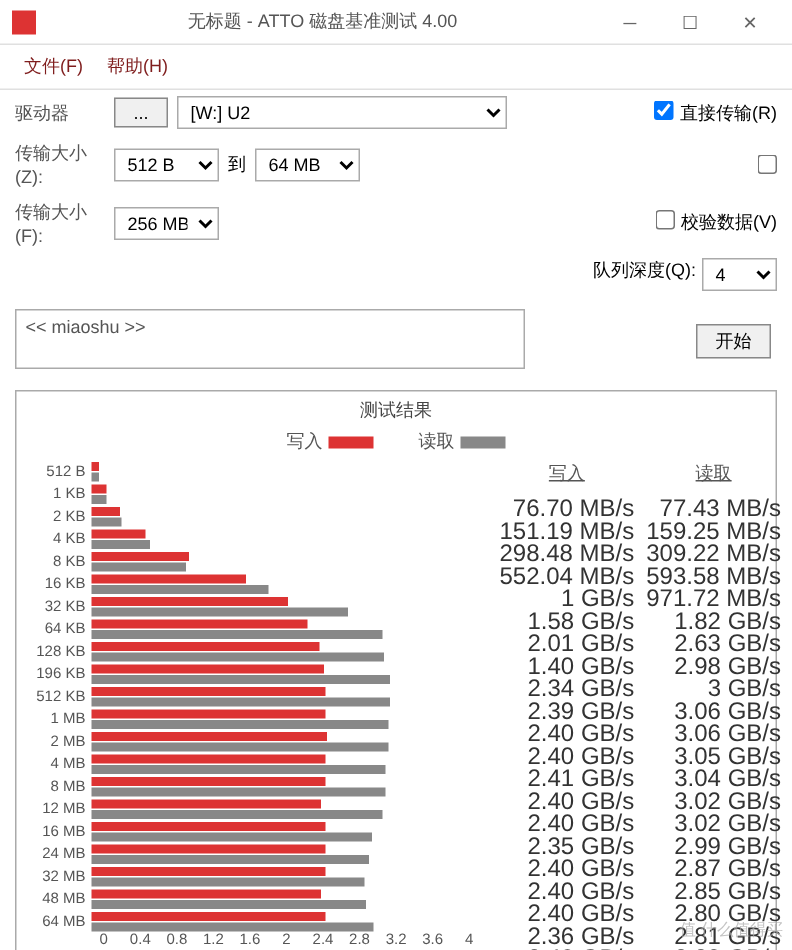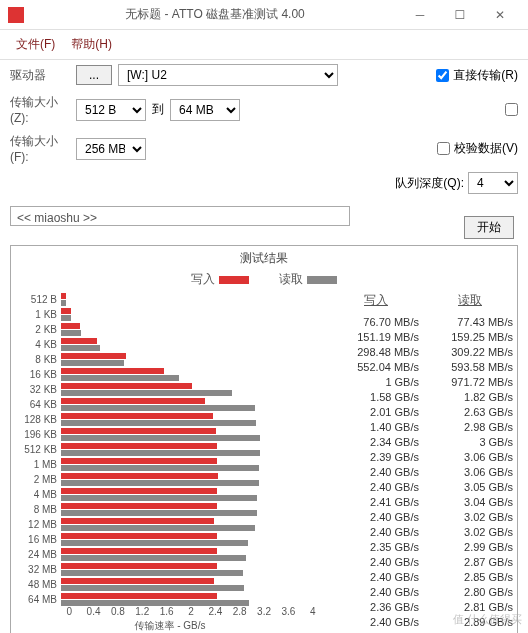--- a/index.html
+++ b/index.html
@@ -8,22 +8,22 @@
 .titlebar .icon { width: 16px; height: 16px; background: #d33; margin-right: 6px; }
 .titlebar .title { flex: 1; color: #555; text-align: center; }
 .winbtns { display: flex; }
 .winbtn { width: 40px; height: 24px; display: flex; align-items: center; justify-content: center; color: #666; }
 .menubar { display: flex; padding: 2px 8px; border-bottom: 1px solid #e0e0e0; }
 .menuitem { padding: 4px 8px; color: #7f1d1d; }
 .toprow, .row { display: flex; align-items: center; padding: 4px 10px; gap: 6px; }
 .lbl { width: 60px; color: #555; }
 select, input[type=text] { border: 1px solid #aaa; padding: 2px 4px; font-size: 12px; background: #fff; }
 button { border: 1px solid #888; background: #f0f0f0; padding: 2px 12px; font-size: 12px; }
-.rightopts { margin-left: auto; display: flex; align-items: center; gap: 4px; white-space: nowrap; }
-.descbox { border: 1px solid #aaa; margin: 8px 10px; padding: 4px 6px; height: 20px; width: 340px; color: #555; }
+.rightopts { margin-left: auto; display: flex; align-items: flex-start; gap: 4px; white-space: nowrap; }
+.descbox { border: 1px solid #aaa; margin: 8px 10px; padding: 4px 6px; height: 40px; width: 340px; color: #555; }
 .resultarea { border: 1px solid #aaa; margin: 6px 10px; padding: 4px; position: relative; }
 .resulttitle { text-align: center; color: #444; padding-bottom: 2px; }
 .legend { display: flex; justify-content: center; gap: 30px; padding: 2px 0 4px; }
 .legenditem { display: flex; align-items: center; gap: 4px; color: #555; }
 .swatch { width: 30px; height: 8px; }
 .swatch.red { background: #d33; }
 .swatch.gray { background: #888; }
 .chartwrap { display: flex; }
 .chart { display: flex; flex-direction: column; gap: 1px; padding: 0 4px; width: 310px; }
 .barrow { display: flex; align-items: center; height: 14px; gap: 0; }
@@ -31,21 +31,21 @@
 .bars { flex: 1; position: relative; height: 14px; }
 .bar { position: absolute; height: 6px; }
 .bar.write { top: 1px; background: #d33; }
 .bar.read { top: 8px; background: #888; }
 .xaxis { display: flex; padding-left: 42px; font-size: 10px; color: #555; width: 310px; }
 .xtick { flex: 1; text-align: center; }
 .xlabel { text-align: center; color: #555; font-size: 10px; padding-top: 2px; width: 310px; }
 .values { flex: 1; display: flex; gap: 8px; padding-left: 8px; }
 .valcol { flex: 1; display: flex; flex-direction: column; gap: 1px; }
 .valcol .hdr { text-align: center; text-decoration: underline; color: #555; padding-bottom: 6px; }
-.valcol .v { height: 14px; text-align: right; font-size: 11px; color: #333; white-space: nowrap; }
+.valcol .v { height: 14px; text-align: right; font-size: 16px; color: #333; white-space: nowrap; }
 .watermark { position: absolute; right: 0; bottom: 0; color: #aaa; font-size: 11px; opacity: 0.7; pointer-events: none; }
 </style>
 </head>
 <body>
 
 <div class="titlebar">
   <div class="icon"></div>
   <div class="title">无标题 - ATTO 磁盘基准测试 4.00</div>
   <div class="winbtns">
     <div class="winbtn">─</div>

